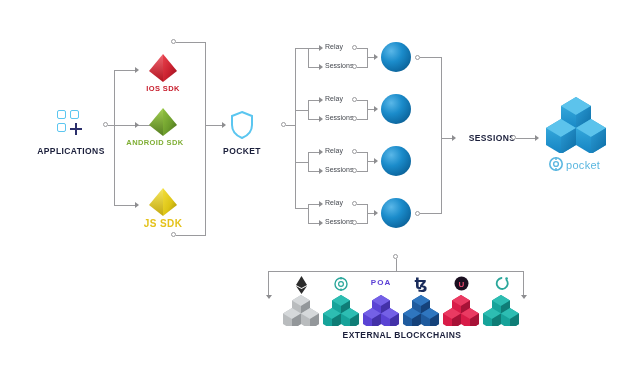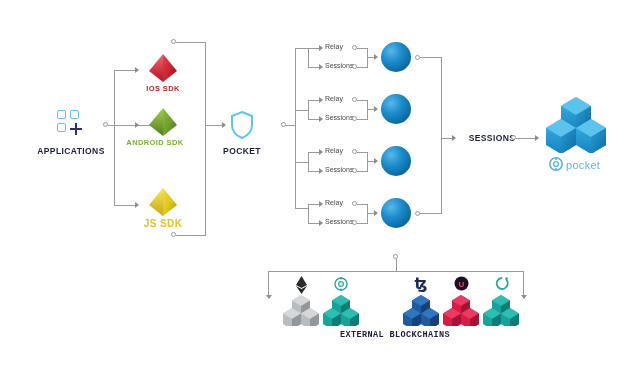--- a/index.html
+++ b/index.html
@@ -322,20 +322,36 @@
         <polygon points="10,14 19,19.5 19,30 10,35.5 1,30 1,19.5" fill="#17a39a"></polygon>
           <polygon points="10,14 19,19.5 10,25 1,19.5" fill="#2dbdb2"></polygon>
           <polygon points="10,25 19,19.5 19,30 10,35.5" fill="#0f7d76"></polygon>
         <polygon points="28,14 37,19.5 37,30 28,35.5 19,30 19,19.5" fill="#17a39a"></polygon>
           <polygon points="28,14 37,19.5 28,25 19,19.5" fill="#2dbdb2"></polygon>
           <polygon points="28,25 37,19.5 37,30 28,35.5" fill="#0f7d76"></polygon>
       </svg>
     </div>
   </div>
 
+  <div style="position:absolute;left:361px;top:276px;width:40px;">
+    <div style="text-align:center;height:18px;font-size:8px;font-weight:bold;color:#5b3fd6;letter-spacing:1px;line-height:14px;">POA</div>
+    <div style="text-align:center;">
+      <svg width="38" height="32" viewBox="0 0 38 32">
+        <polygon points="19,1 28,6.5 28,17 19,22.5 10,17 10,6.5" fill="#5a43d4"></polygon>
+          <polygon points="19,1 28,6.5 19,12 10,6.5" fill="#7460e6"></polygon>
+          <polygon points="19,12 28,6.5 28,17 19,22.5" fill="#4331a8"></polygon>
+        <polygon points="10,14 19,19.5 19,30 10,35.5 1,30 1,19.5" fill="#5a43d4"></polygon>
+          <polygon points="10,14 19,19.5 10,25 1,19.5" fill="#7460e6"></polygon>
+          <polygon points="10,25 19,19.5 19,30 10,35.5" fill="#4331a8"></polygon>
+        <polygon points="28,14 37,19.5 37,30 28,35.5 19,30 19,19.5" fill="#5a43d4"></polygon>
+          <polygon points="28,14 37,19.5 28,25 19,19.5" fill="#7460e6"></polygon>
+          <polygon points="28,25 37,19.5 37,30 28,35.5" fill="#4331a8"></polygon>
+      </svg>
+    </div>
+  </div>
 
   <div style="position:absolute;left:401px;top:276px;width:40px;">
     <div style="text-align:center;height:18px;font-size:15px;font-weight:bold;color:#1a2c5b;line-height:16px;font-family:'DejaVu Sans',sans-serif;">ꜩ</div>
     <div style="text-align:center;">
       <svg width="38" height="32" viewBox="0 0 38 32">
         <polygon points="19,1 28,6.5 28,17 19,22.5 10,17 10,6.5" fill="#1f5b9e"></polygon>
           <polygon points="19,1 28,6.5 19,12 10,6.5" fill="#2f76bf"></polygon>
           <polygon points="19,12 28,6.5 28,17 19,22.5" fill="#15427a"></polygon>
         <polygon points="10,14 19,19.5 19,30 10,35.5 1,30 1,19.5" fill="#1f5b9e"></polygon>
           <polygon points="10,14 19,19.5 10,25 1,19.5" fill="#2f76bf"></polygon>
@@ -384,15 +400,15 @@
         <polygon points="10,14 19,19.5 19,30 10,35.5 1,30 1,19.5" fill="#17a39a"></polygon>
           <polygon points="10,14 19,19.5 10,25 1,19.5" fill="#2dbdb2"></polygon>
           <polygon points="10,25 19,19.5 19,30 10,35.5" fill="#0f7d76"></polygon>
         <polygon points="28,14 37,19.5 37,30 28,35.5 19,30 19,19.5" fill="#17a39a"></polygon>
           <polygon points="28,14 37,19.5 28,25 19,19.5" fill="#2dbdb2"></polygon>
           <polygon points="28,25 37,19.5 37,30 28,35.5" fill="#0f7d76"></polygon>
       </svg>
     </div>
   </div>
 
-  <div class="lbl lbl-dark" style="left:310px;top:330px;width:170px;font-family:Liberation Mono, monospace;">EXTERNAL BLOCKCHAINS</div>
+  <div class="lbl lbl-dark" style="left:317px;top:330px;width:170px;">EXTERNAL BLOCKCHAINS</div>
 
 </div>
 
 </body></html>

